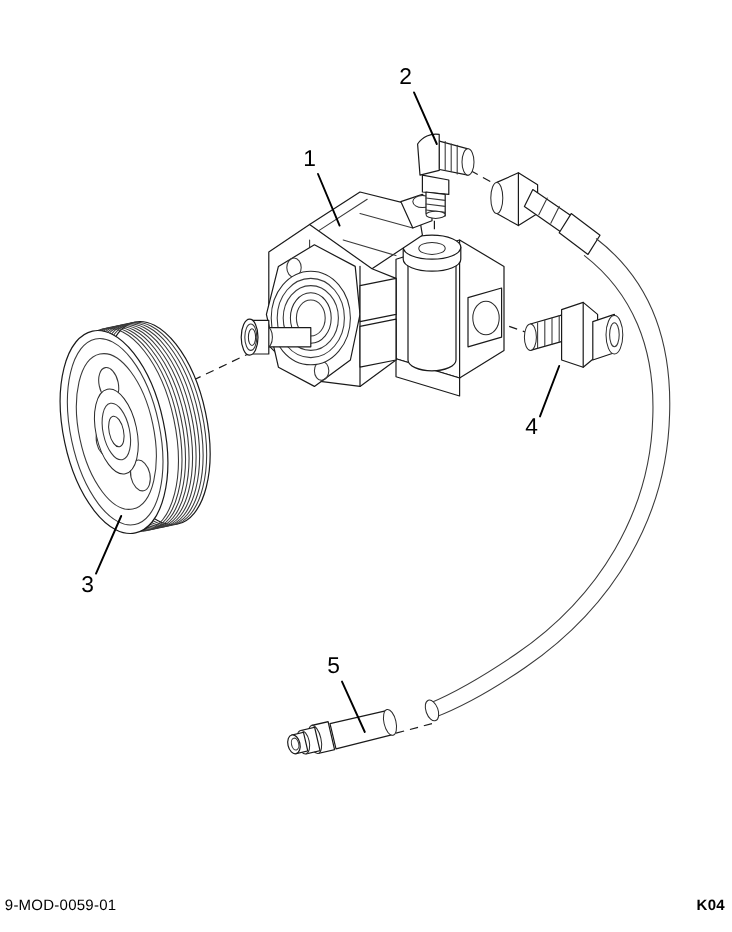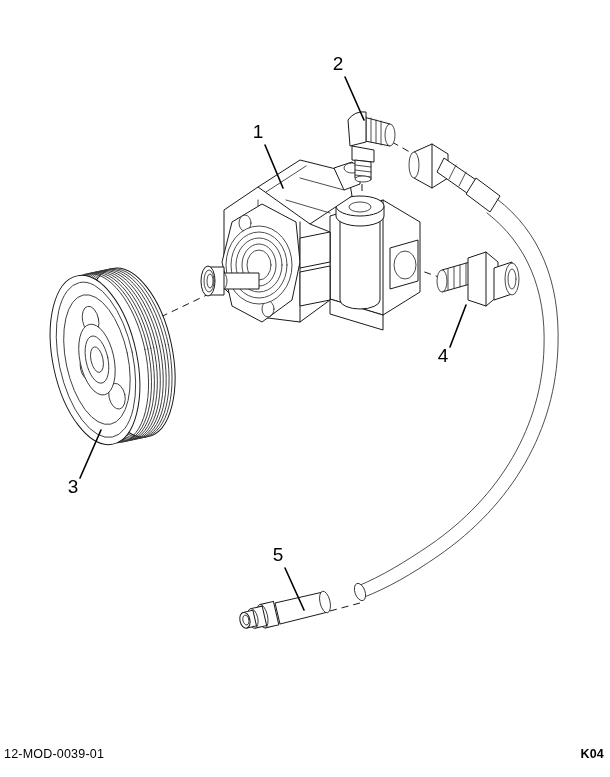--- a/index.html
+++ b/index.html
@@ -281,16 +281,16 @@
     <g>
       <text class="callout-text" x="258" y="138" text-anchor="middle">1</text>
       <text class="callout-text" x="338" y="70" text-anchor="middle">2</text>
       <text class="callout-text" x="73" y="493" text-anchor="middle">3</text>
       <text class="callout-text" x="443" y="362" text-anchor="middle">4</text>
       <text class="callout-text" x="278" y="561" text-anchor="middle">5</text>
     </g>
 
   </svg>
 
-  <div class="footer-text" id="footer-left">12-MOD-0039-01</div>
+  <div class="footer-text" id="footer-left">9-MOD-0059-01</div>
   <div class="footer-text" id="footer-right">K04</div>
 
 </div>
 
 </body></html>

